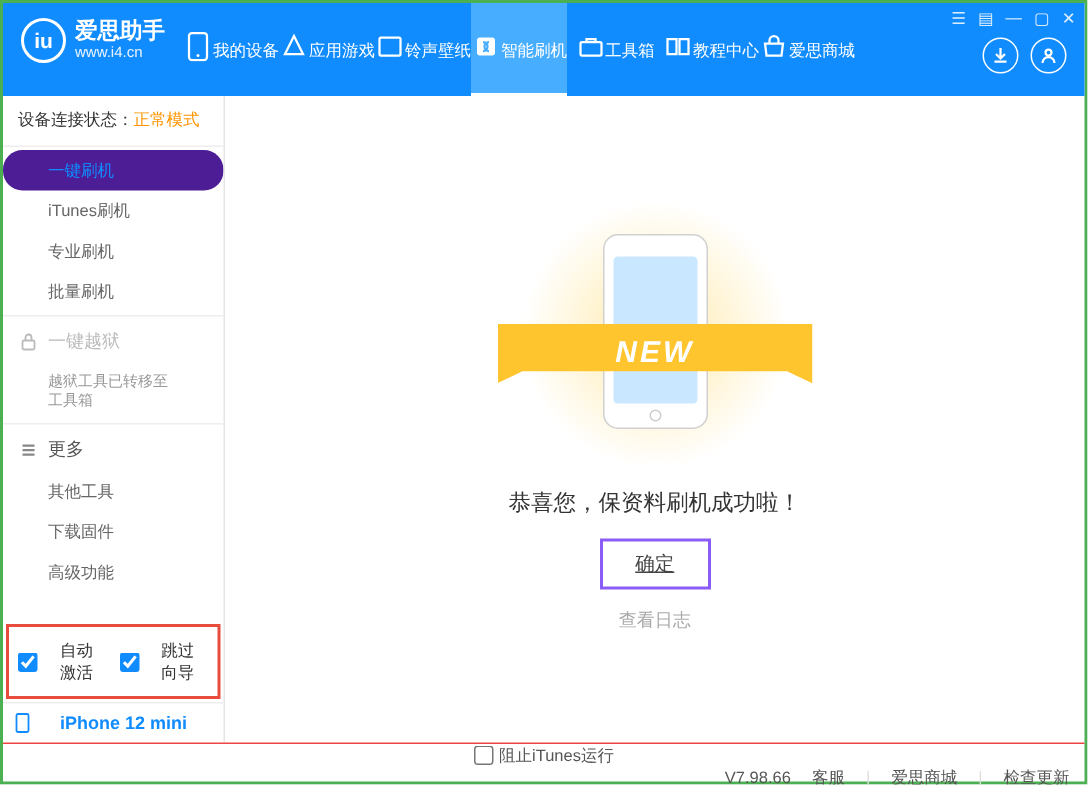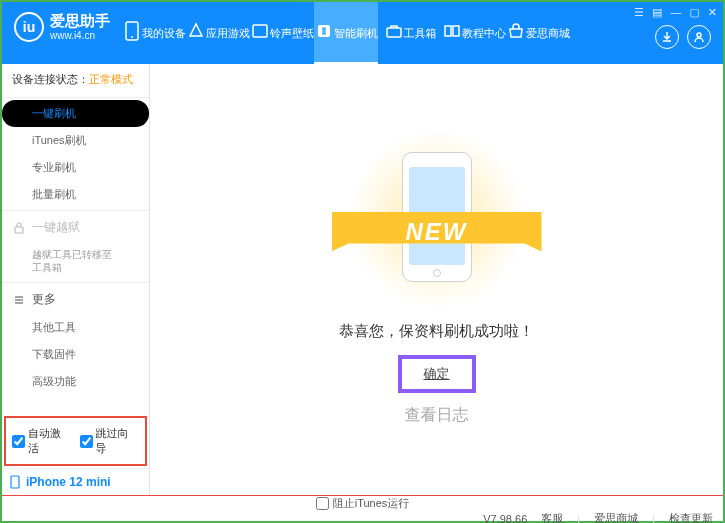--- a/index.html
+++ b/index.html
@@ -21,37 +21,37 @@
 .user-actions { display: flex; gap: 8px; margin-right: 6px; }
 .circle-btn { width: 24px; height: 24px; border: 1.5px solid #fff; border-radius: 50%; display: flex; align-items: center; justify-content: center; cursor: pointer; }
 .body { flex: 1; display: flex; overflow: hidden; }
 .sidebar { width: 148px; border-right: 1px solid #e5e5e5; display: flex; flex-direction: column; font-size: 12px; overflow-y: auto; }
 .status-row { padding: 8px 10px; font-size: 11px; color: #333; }
 .status-row .mode { color: #ff9500; }
 .section { padding: 6px 10px; display: flex; align-items: center; color: #555; gap: 6px; cursor: pointer; }
 .section-icon { width: 14px; height: 14px; display: flex; align-items: center; justify-content: center; }
 .section.flash { color: #118cff; border-left: 2px solid #118cff; padding-left: 8px; }
 .sub-item { padding: 6px 10px 6px 30px; color: #666; font-size: 11px; cursor: pointer; }
-.sub-item.active { background: #000000; color: #118cff; border-radius: 13px; }
+.sub-item.active { background: #4c1d95; color: #118cff; border-radius: 13px; }
 .sub-item.info { color: #999; font-size: 10px; line-height: 1.3; cursor: default; white-space: pre-line; }
 .checkbox-row { padding: 8px 6px; display: flex; gap: 8px; font-size: 11px; color: #333; border-top: 1px solid #eee; border: 2px solid #e74c3c; margin: 2px; }
-.checkbox-row label { display: flex; align-items: center; gap: 3px; cursor: pointer; }
+.checkbox-row label { display: flex; align-items: center; gap: 15px; cursor: pointer; }
 .checkbox-row input { accent-color: #118cff; }
 .device-block { padding: 6px 8px; border-top: 1px solid #eee; }
-.device-name { color: #118cff; font-size: 12px; font-weight: 600; display: flex; align-items: center; gap: 6px; }
+.device-name { color: #118cff; font-size: 12px; font-weight: 600; display: flex; align-items: center; gap: 20px; }
 .main { flex: 1; display: flex; flex-direction: column; align-items: center; justify-content: center; position: relative; }
 .illustration { width: 190px; height: 170px; position: relative; margin-bottom: 18px; }
 .sun { position: absolute; width: 180px; height: 180px; left: 5px; top: -5px; background: radial-gradient(circle, #ffe9a8 0%, #fff 70%); border-radius: 50%; }
 .phone { position: absolute; left: 60px; top: 18px; width: 70px; height: 130px; background: #fff; border-radius: 10px; border: 1px solid #d0d0d0; }
 .phone-screen { position: absolute; left: 6px; top: 14px; right: 6px; bottom: 16px; background: #c9e8ff; border-radius: 3px; }
 .phone-btn { position: absolute; left: 50%; bottom: 4px; width: 8px; height: 8px; background: #fff; border: 1px solid #ccc; border-radius: 50%; transform: translateX(-50%); }
-.ribbon { position: absolute; left: -10px; right: -10px; top: 78px; height: 40px; background: #ffc52f; display: flex; align-items: center; justify-content: center; color: #fff; font-style: italic; font-weight: 900; font-size: 24px; letter-spacing: 2px; clip-path: polygon(0 0,100% 0,100% 100%,92% 80%,8% 80%,0 100%); }
+.ribbon { position: absolute; left: -10px; right: -10px; top: 78px; height: 40px; background: #ffc52f; display: flex; align-items: center; justify-content: center; color: #fff; font-style: italic; font-weight: 900; font-size: 20px; letter-spacing: 2px; clip-path: polygon(0 0,100% 0,100% 100%,92% 80%,8% 80%,0 100%); }
 .success-text { font-size: 15px; color: #333; margin-bottom: 14px; }
-.confirm-btn { border: 4px solid #8b5cf6; padding: 6px 22px; font-size: 13px; color: #444; background: #fff; cursor: pointer; text-decoration: underline; }
-.view-log { margin-top: 12px; font-size: 16px; color: #aaa; cursor: pointer; text-align: center; }
+.confirm-btn { border: 2px solid #8b5cf6; padding: 6px 22px; font-size: 13px; color: #444; background: #fff; cursor: pointer; text-decoration: underline; }
+.view-log { margin-top: 12px; font-size: 12px; color: #aaa; cursor: pointer; text-align: center; }
 .footer { height: 26px; border-top: 1px solid #ef4444; display: flex; align-items: center; font-size: 11px; color: #555; padding: 0 10px; flex-direction: column; }
 .footer-left { display: flex; align-items: center; gap: 4px; }
 .footer-right { margin-left: auto; display: flex; gap: 14px; align-items: center; }
 .footer-right span { cursor: pointer; }
 .vsep { color: #ddd; }
 .sep { height: 1px; background: #eee; margin: 2px 0; }
 svg { display: block; }
 </style>
 </head>
 <body>

